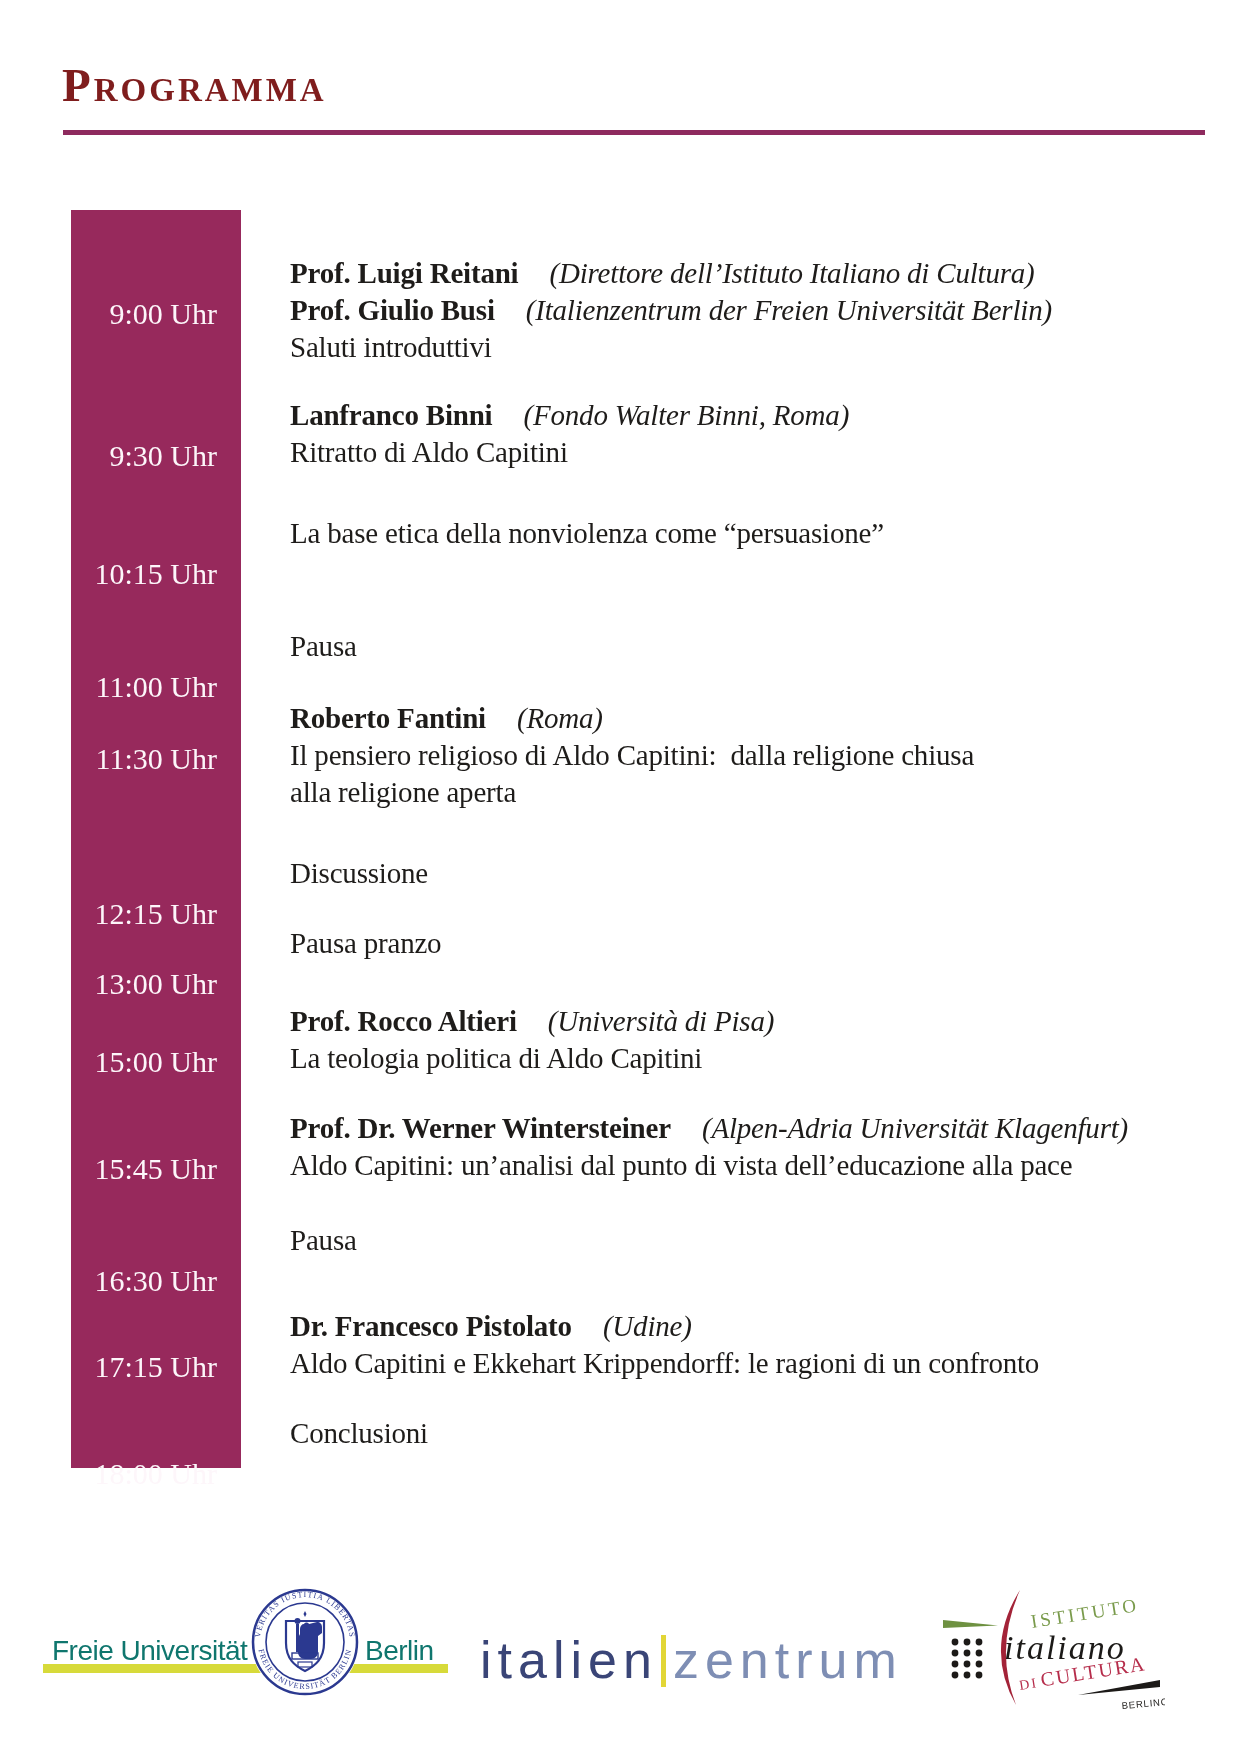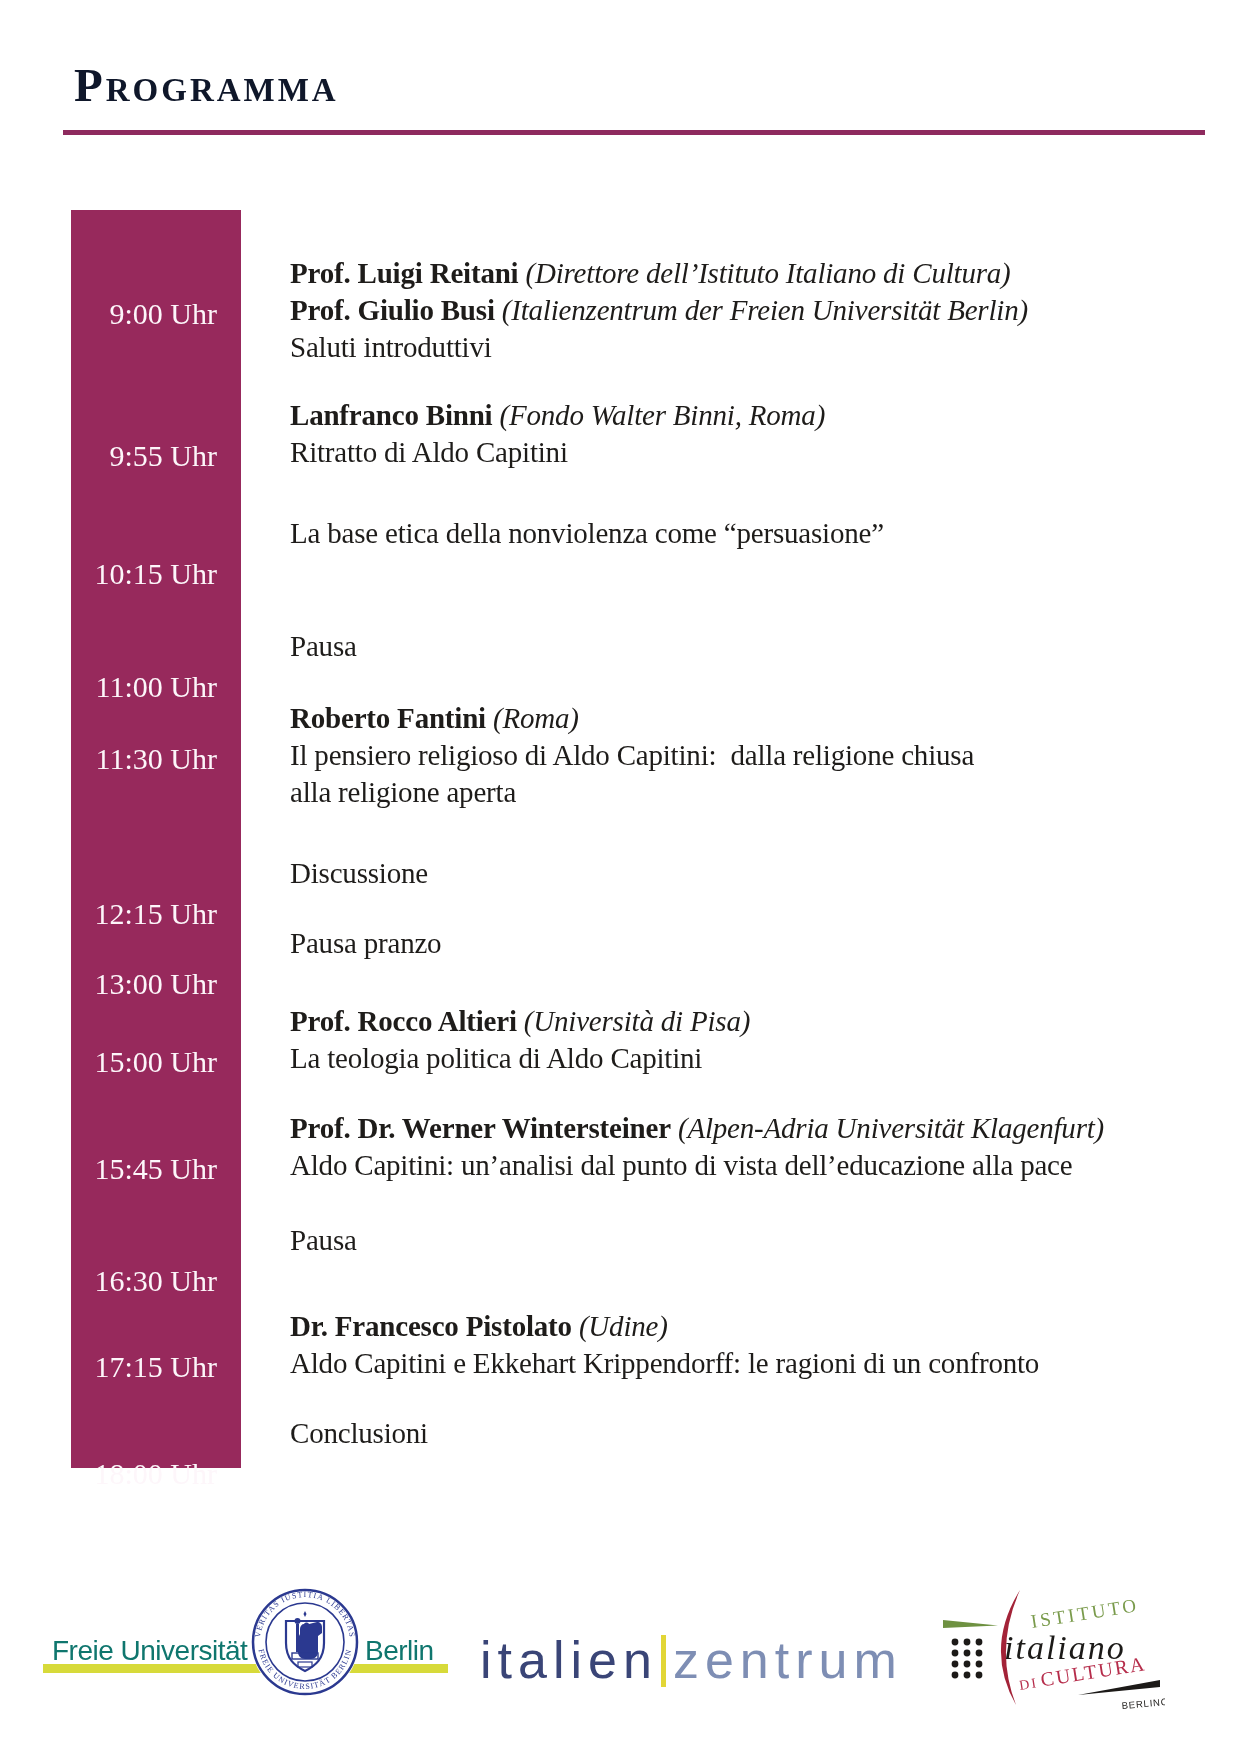--- a/index.html
+++ b/index.html
@@ -6,27 +6,27 @@
   .page{
     position:relative;
     width:1240px;height:1753px;
     background:#ffffff;
     margin:0 auto;
     overflow:hidden;
     font-family:"Liberation Serif", serif;
     color:#1e1c1a;
   }
   .page-title{
-    position:absolute;left:74px;top:58px;margin:0;
+    position:absolute;left:62px;top:58px;margin:0;
     font-family:"Liberation Serif", serif;
     font-variant-caps:small-caps;
     font-weight:700;
     font-size:47px;
     letter-spacing:3px;
-    color:#0f172a;
+    color:#7f1d1d;
   }
   .title-rule{
     position:absolute;left:63px;top:130px;
     width:1142px;height:5px;
     background:#8e2a5e;
   }
   .time-col-bg{
     position:absolute;left:71px;top:210px;
     width:170px;height:1258px;
     background:#97295c;
@@ -39,21 +39,21 @@
     font-size:30px;line-height:37px;
     white-space:pre;
     margin-top:40px;
   }
   .content-cell{
     position:absolute;left:290px;top:0;width:880px;
     font-size:29px;line-height:37px;
   }
   .line{white-space:pre-wrap;letter-spacing:-0.2px;}
   .seg-b{font-weight:700;}
-  .seg-i{font-style:italic;}
+  .seg-i{font-style:italic;padding-left:24px;}
   
   .fu-text{
     position:absolute;top:1634px;
     font-family:"Liberation Sans", sans-serif;
     font-size:28px;line-height:33px;
     color:#0f766e;letter-spacing:-0.5px;
     z-index:3;
   }
   .fu-left{left:52px;}
   .fu-right{left:365px;}
@@ -89,21 +89,21 @@
   <div id="schedule">
       <div class="schedule-row" style="top: 255px;">
         <div class="time-cell">9:00 Uhr</div>
         <div class="content-cell">
           <div class="line"><span class="seg-b">Prof. Luigi Reitani</span><span class="seg-i"> (Direttore dell’Istituto Italiano di Cultura)</span></div>
           <div class="line"><span class="seg-b">Prof. Giulio Busi</span><span class="seg-i"> (Italienzentrum der Freien Universität Berlin)</span></div>
           <div class="line"><span class="seg-n">Saluti introduttivi</span></div>
         </div>
       </div>
       <div class="schedule-row" style="top: 397px;">
-        <div class="time-cell">9:55 Uhr</div>
+        <div class="time-cell">9:30 Uhr</div>
         <div class="content-cell">
           <div class="line"><span class="seg-b">Lanfranco Binni</span><span class="seg-i"> (Fondo Walter Binni, Roma)</span></div>
           <div class="line"><span class="seg-n">Ritratto di Aldo Capitini</span></div>
         </div>
       </div>
       <div class="schedule-row" style="top: 515px;">
         <div class="time-cell">10:15 Uhr</div>
         <div class="content-cell">
           <div class="line"><span class="seg-n">La base etica della nonviolenza come “persuasione”</span></div>
         </div>

